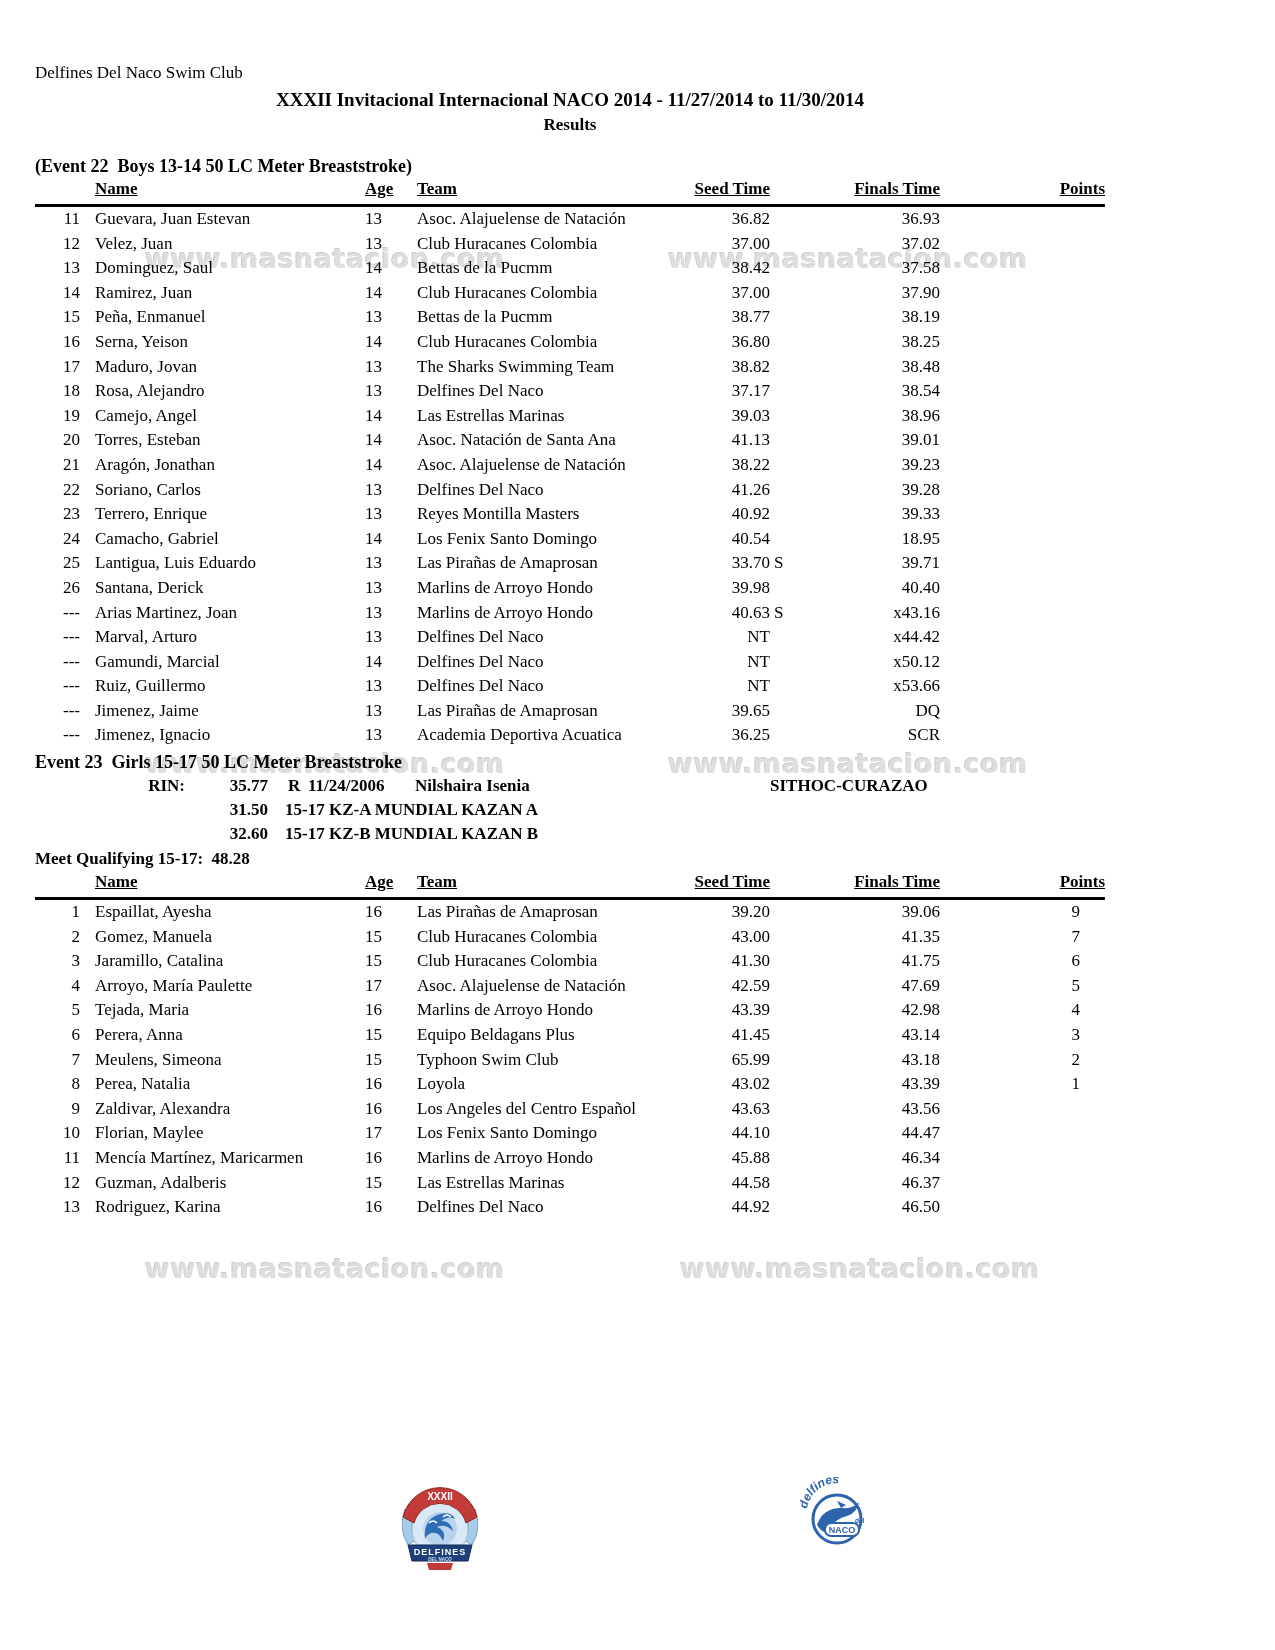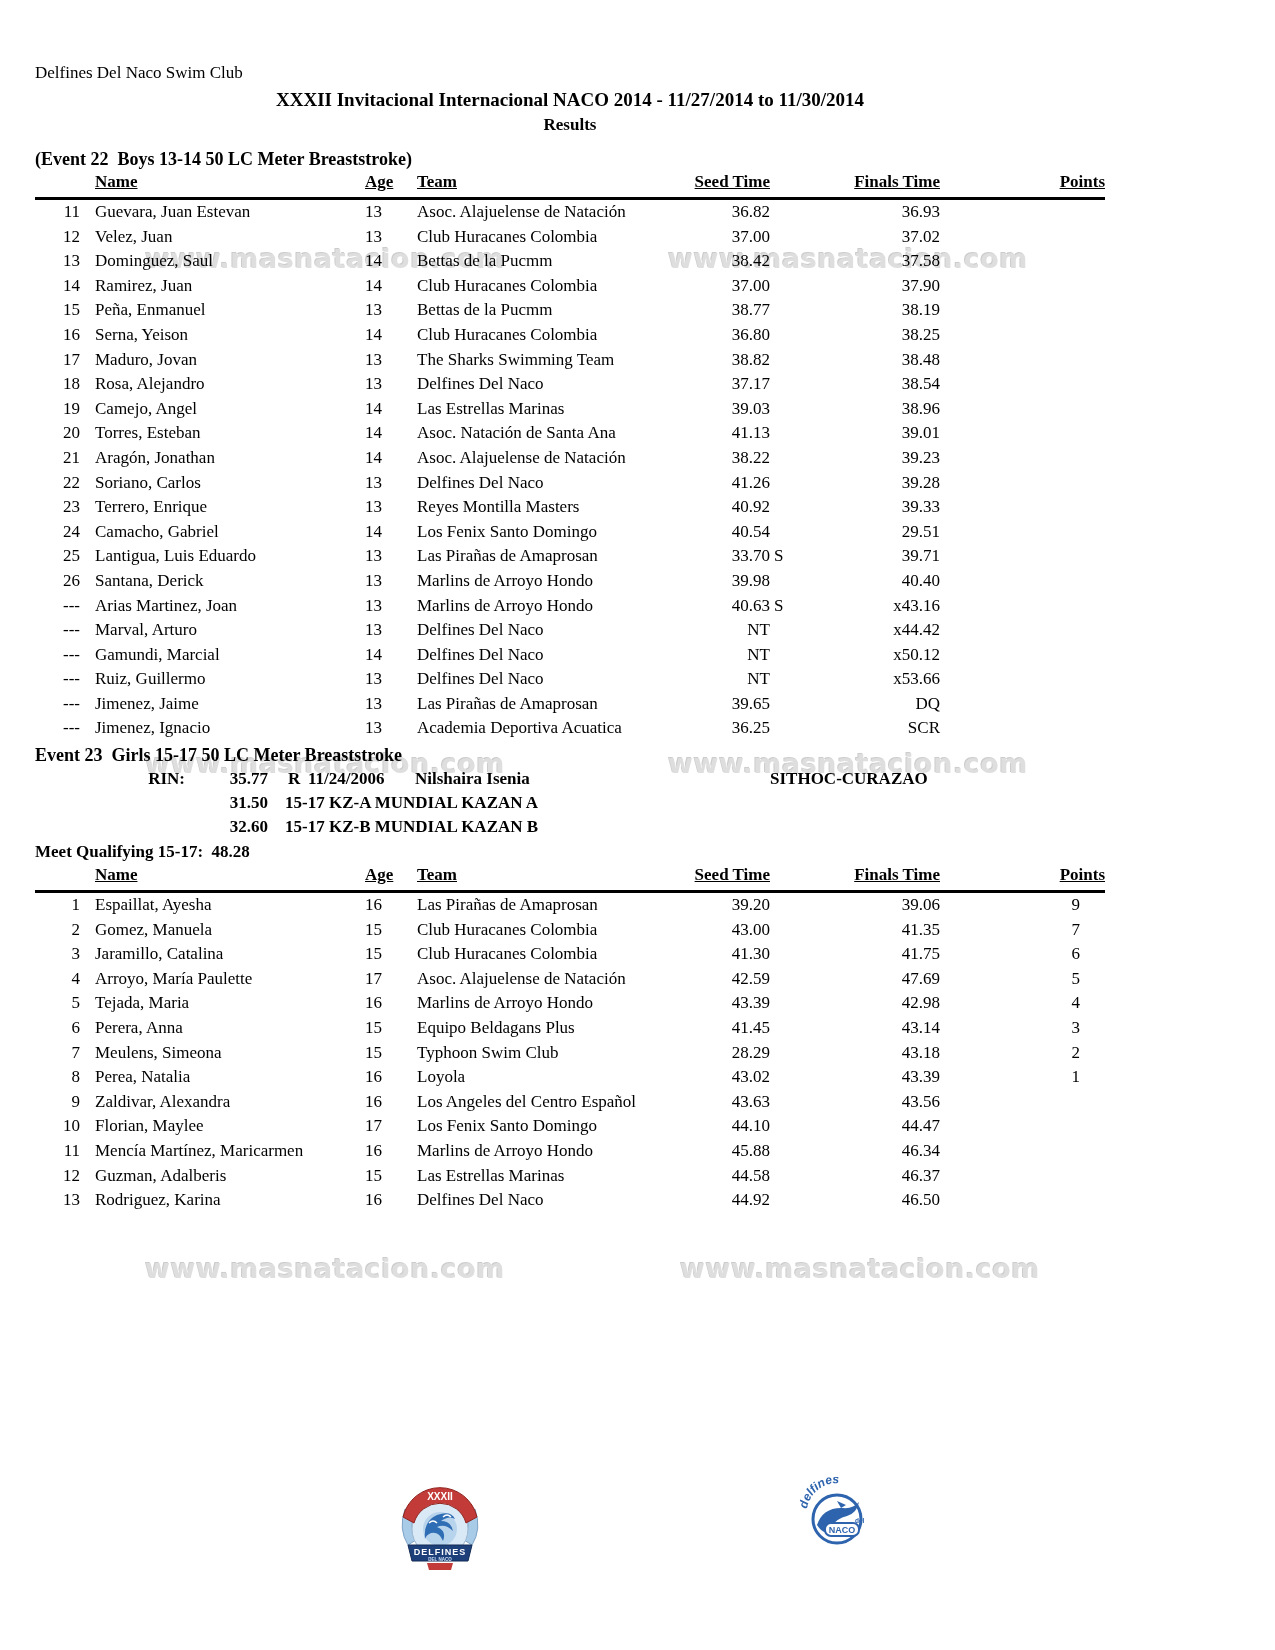--- a/index.html
+++ b/index.html
@@ -3,21 +3,21 @@
 <meta charset="utf-8">
 <style>
   html,body{margin:0;padding:0;background:#888;}
   .page{position:relative;width:1275px;height:1650px;background:#ffffff;margin:0 auto;
         font-family:"Liberation Serif","DejaVu Serif",serif;color:#000;overflow:hidden;}
   .content{position:absolute;left:35px;top:62px;width:1070px;}
   .topline{display:flex;justify-content:space-between;font-size:17px;height:22px;line-height:22px;}
   .topline span{white-space:pre;}
   .title{text-align:center;font-weight:bold;font-size:19px;margin-top:4px;height:24px;line-height:24px;white-space:pre;}
   .subtitle{text-align:center;font-weight:bold;font-size:17px;margin-top:2px;height:22px;line-height:22px;}
-  .evt-heading{font-weight:bold;font-size:18px;margin-top:12px;height:23px;line-height:23px;white-space:pre;}
+  .evt-heading{font-weight:bold;font-size:18px;margin-top:19px;height:23px;line-height:23px;white-space:pre;}
   .evt-heading2{font-weight:bold;font-size:18px;margin-top:2px;height:24px;line-height:24px;white-space:pre;}
 
   .t-row{display:grid;grid-template-columns:45px 15px 270px 40px 12px 263px 90px 170px 165px;
          height:24.6px;line-height:24.6px;font-size:17px;}
   .thead{height:26px;line-height:22px;border-bottom:3.5px solid #000;font-weight:bold;}
   .thead .hl{text-decoration:underline;}
   .c-rank{text-align:right;}
   .c-name{padding-left:0;overflow:hidden;white-space:nowrap;}
   .c-age{}
   .c-team{overflow:hidden;white-space:nowrap;}
@@ -226,21 +226,21 @@
         <span class="c-points"></span>
       </div>
       <div class="t-row">
         <span class="c-rank">24</span>
         <span></span>
         <span class="c-name">Camacho, Gabriel</span>
         <span class="c-age">14</span>
         <span></span>
         <span class="c-team">Los Fenix Santo Domingo</span>
         <span class="c-seed"><span>40.54</span><span class="sfx"></span></span>
-        <span class="c-finals">29.51</span>
+        <span class="c-finals">18.95</span>
         <span class="c-points"></span>
       </div>
       <div class="t-row">
         <span class="c-rank">25</span>
         <span></span>
         <span class="c-name">Lantigua, Luis Eduardo</span>
         <span class="c-age">13</span>
         <span></span>
         <span class="c-team">Las Pirañas de Amaprosan</span>
         <span class="c-seed"><span>33.70</span><span class="sfx">S</span></span>
@@ -424,21 +424,21 @@
         <span class="c-finals">43.14</span>
         <span class="c-points">3</span>
       </div>
       <div class="t-row">
         <span class="c-rank">7</span>
         <span></span>
         <span class="c-name">Meulens, Simeona</span>
         <span class="c-age">15</span>
         <span></span>
         <span class="c-team">Typhoon Swim Club</span>
-        <span class="c-seed"><span>28.29</span><span class="sfx"></span></span>
+        <span class="c-seed"><span>65.99</span><span class="sfx"></span></span>
         <span class="c-finals">43.18</span>
         <span class="c-points">2</span>
       </div>
       <div class="t-row">
         <span class="c-rank">8</span>
         <span></span>
         <span class="c-name">Perea, Natalia</span>
         <span class="c-age">16</span>
         <span></span>
         <span class="c-team">Loyola</span>

